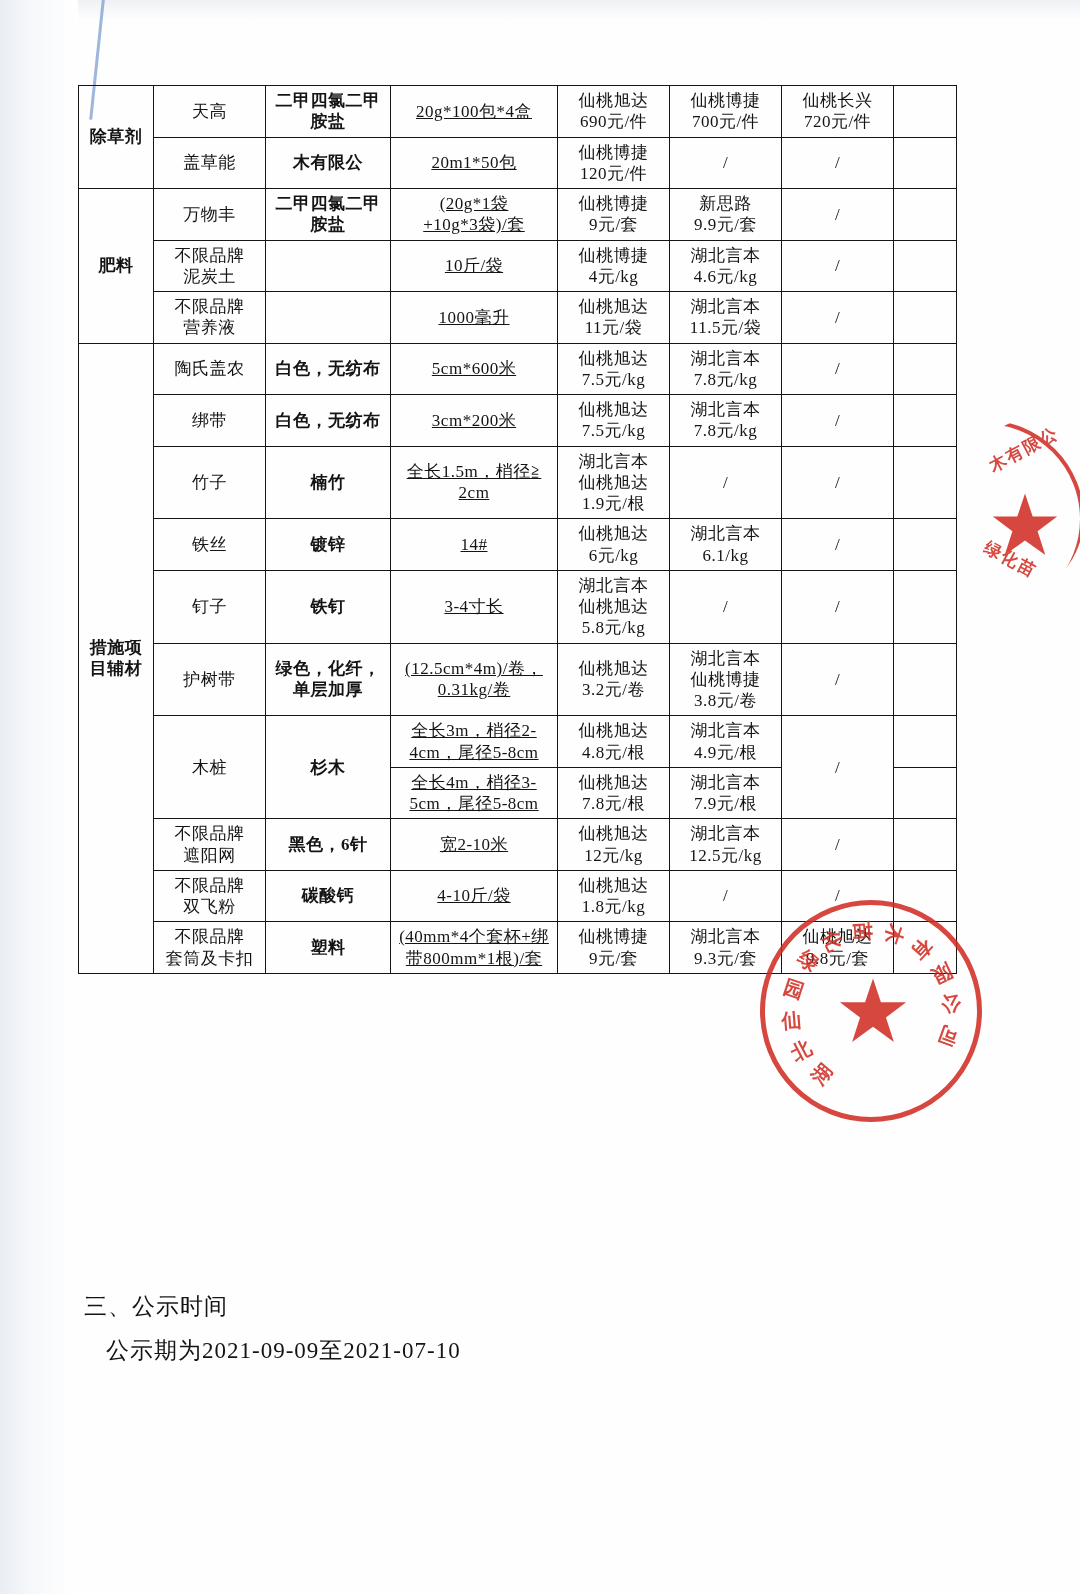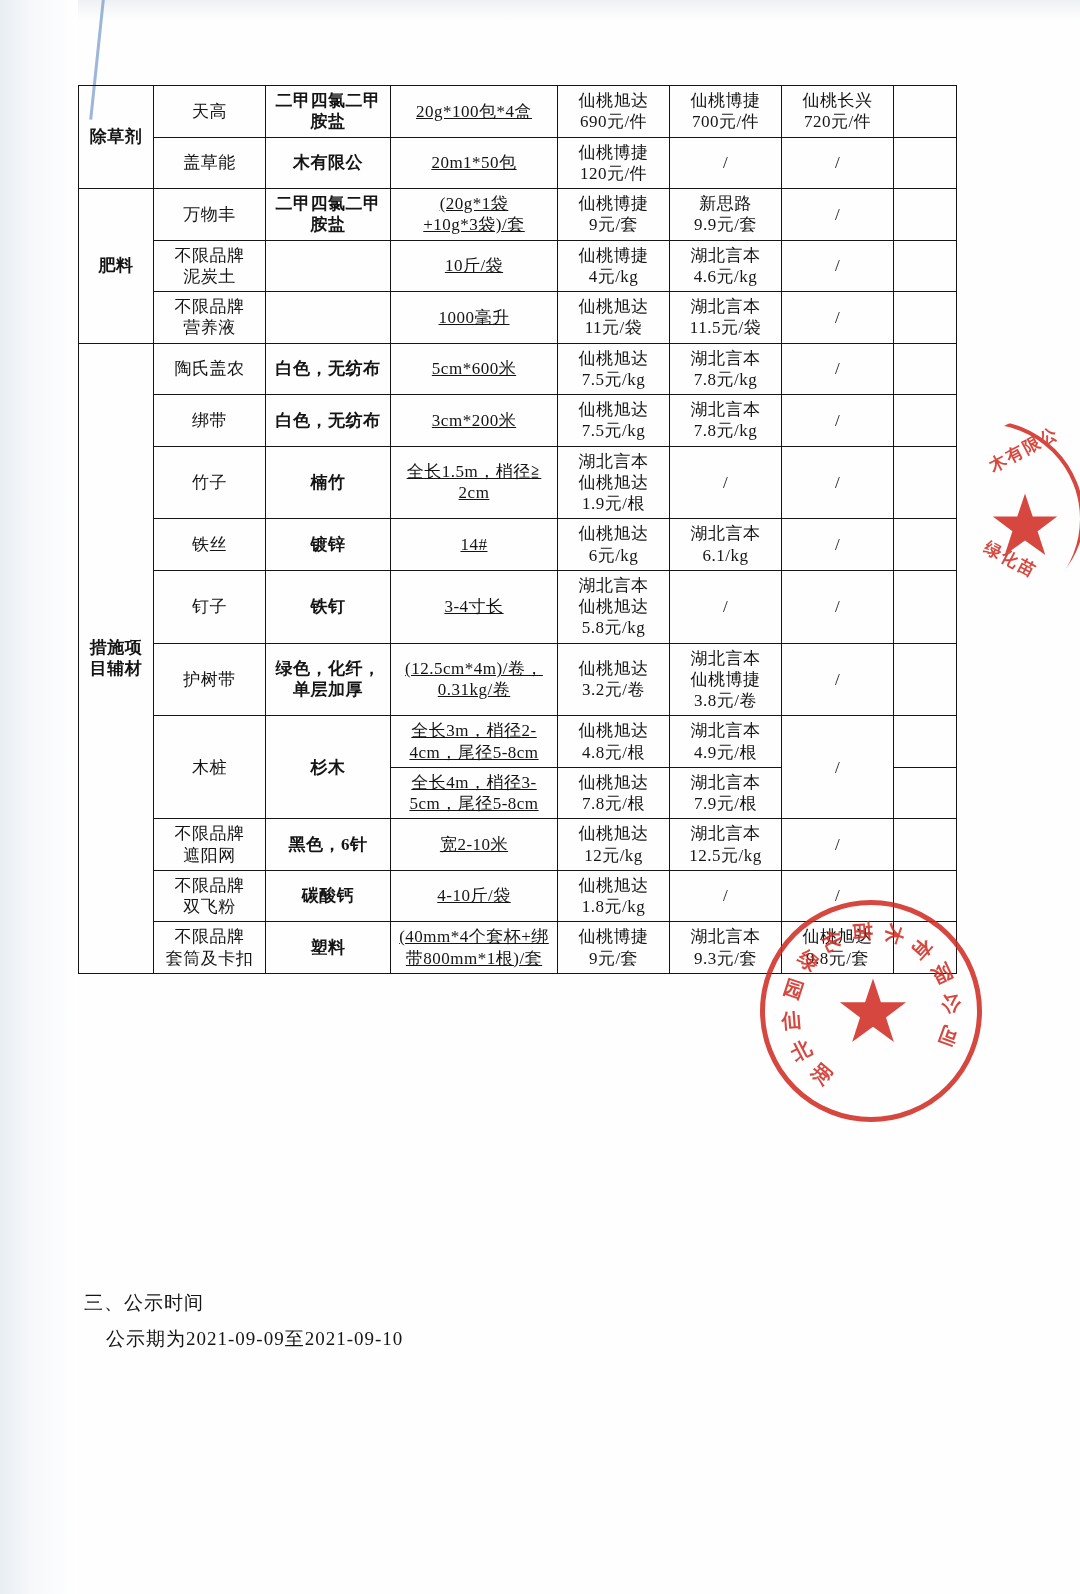--- a/index.html
+++ b/index.html
@@ -76,21 +76,21 @@
   td.model { width: 160px; text-decoration: underline; }
   td.q { width: 105px; }
   td.last { width: 56px; }
 
   .two-line { white-space: pre-line; }
 
   .footer {
     position: absolute;
     left: 84px;
     top: 1285px;
-    font-size: 19px;
+    font-size: 23px;
     letter-spacing: 1px;
     line-height: 1.9;
   }
   .footer .l2 { padding-left: 22px; }
 
   
   .seal {
     position: absolute;
     border-radius: 50%;
     border: 4px solid #d0281e;
@@ -364,21 +364,21 @@
 9.8元/套</td>
           <td class="last"></td>
         </tr>
 
       </tbody>
     </table>
   </div>
 
   <div class="footer">
     <div>三、公示时间</div>
-    <div class="l2">公示期为2021-09-09至2021-09-10</div>
+    <div class="l2">公示期为2021-09-09至2021-07-10</div>
   </div>
 
   <div class="seal seal-top">
     <div class="ring"></div>
     <div class="txt t1">木有限公</div>
     <div class="txt t2">绿化苗</div>
     <div class="star">
       <svg width="70" height="70" viewBox="0 0 100 100" aria-hidden="true">
         <polygon points="50,5 61,38 96,38 68,59 79,93 50,72 21,93 32,59 4,38 39,38" fill="#d0281e"></polygon>
       </svg>

